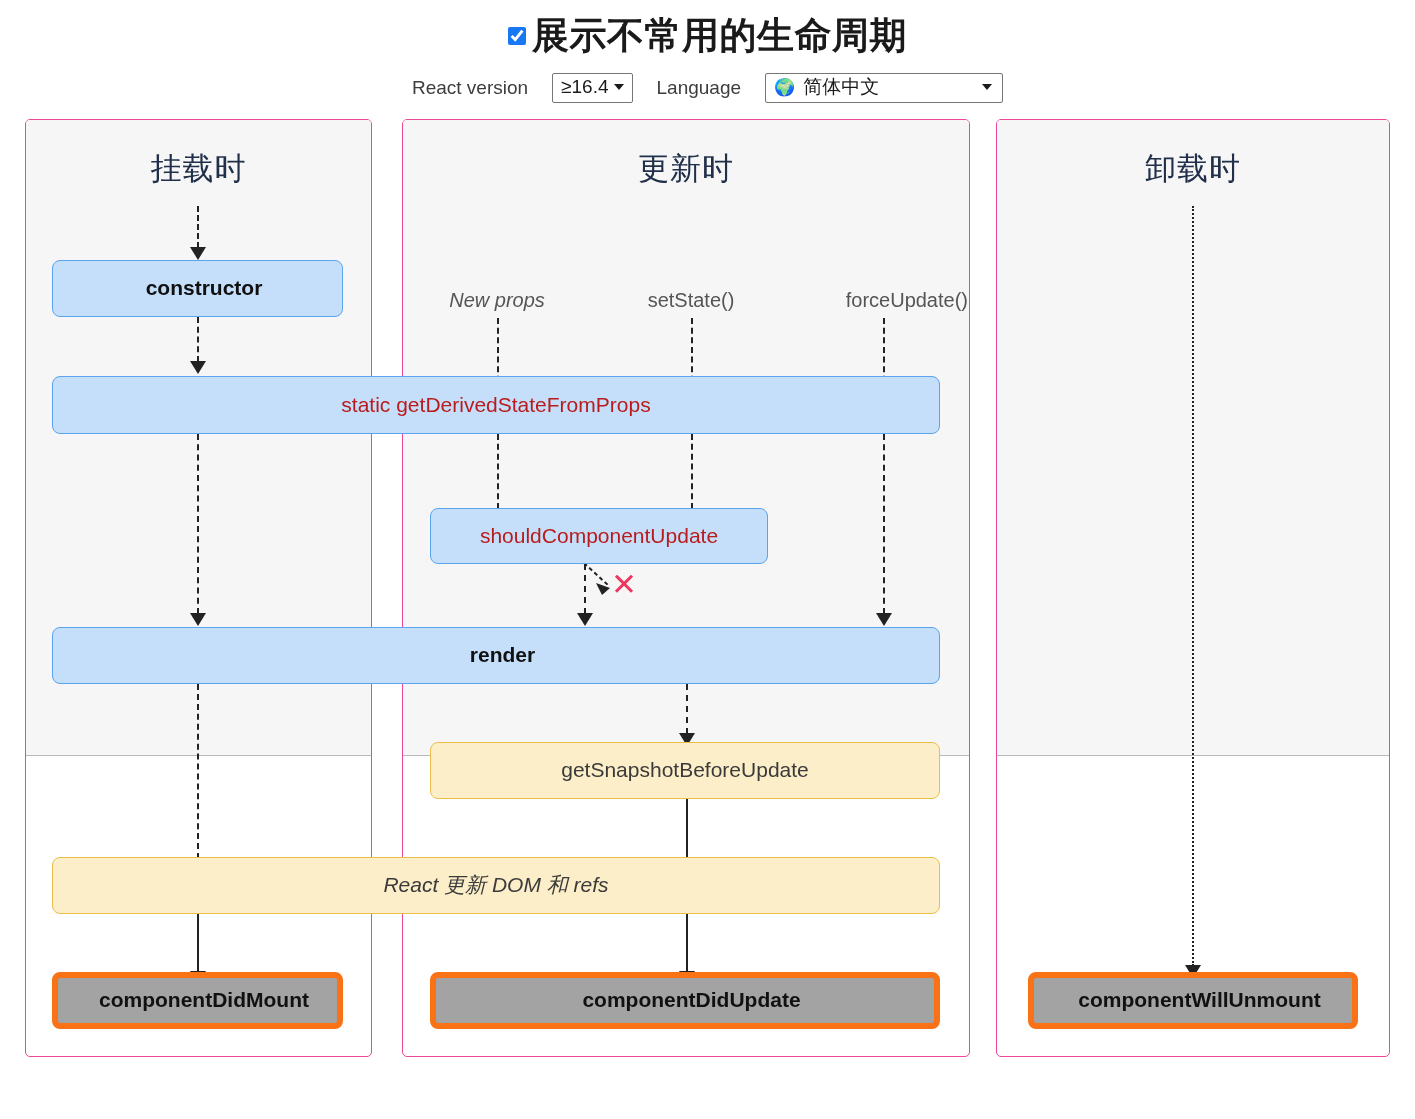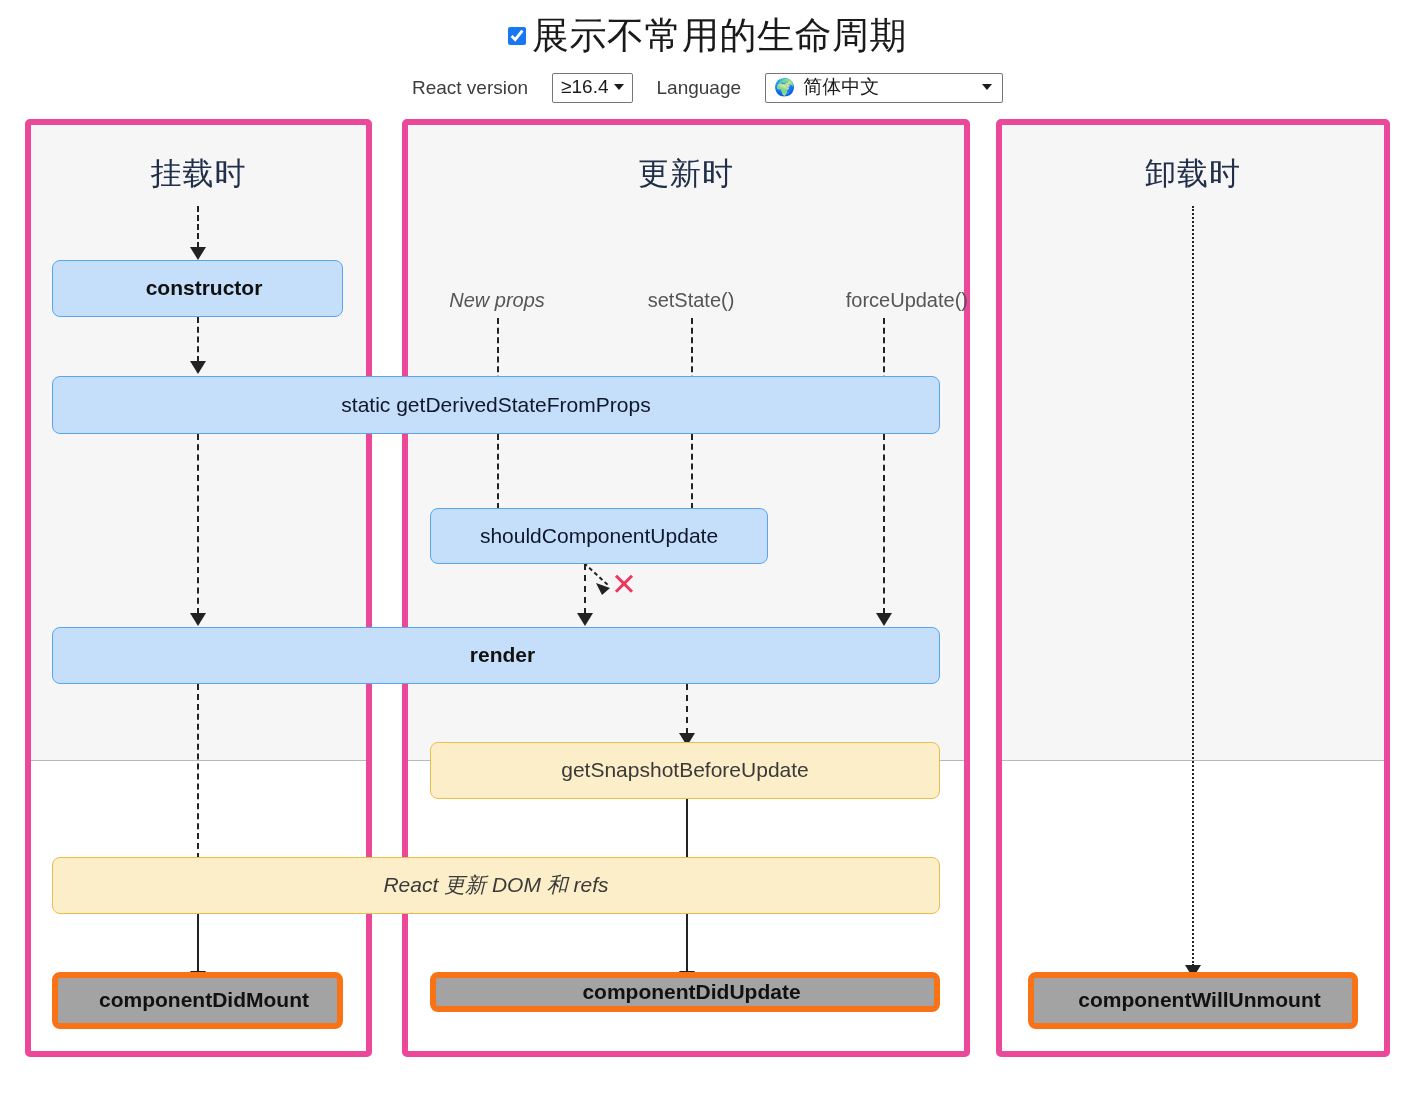--- a/index.html
+++ b/index.html
@@ -23,21 +23,21 @@
   }
   #title-checkbox {
     width: 18px; height: 18px;
     margin: 0;
     accent-color: #1877f2;
     cursor: pointer;
     flex: none;
   }
   #title-text {
     font-size: 37px;
-    font-weight: 400;
+    font-weight: 700;
     color: #1a1a1a;
     line-height: 1.1;
     letter-spacing: .5px;
   }
 
   #controls-row {
     display: flex;
     align-items: center;
     justify-content: center;
     gap: 24px;
@@ -74,21 +74,21 @@
   
   #diagram {
     position: relative;
     width: 1415px;
     height: 960px;
     margin-top: 6px;
   }
 
   .panel {
     position: absolute;
-    border: 6px solid #ec4899;
+    border: 1px solid #ec4899;
     border-radius: 5px;
     background: #ffffff;
     overflow: hidden;
   }
   
   .panel .phase-top {
     position: absolute;
     left: 0; right: 0; top: 0;
     background: #f6f6f6;
     border-bottom: 1px solid #b9b9b9;
@@ -108,21 +108,21 @@
     position: absolute;
     display: flex;
     align-items: center;
     justify-content: center;
     border-radius: 8px;
     font-size: 21px;
     text-align: center;
     z-index: 6;
     padding: 0 10px;
   }
-  .node.blue   { background: #c5dffb; border: 1px solid #5ba4ef; color: #0f172a; }
+  .node.blue   { background: #c5dffb; border: 1px solid #5ba4ef; color: #b91c1c; }
   .node.yellow { background: #fceec9; border: 1px solid #edbd4b; color: #3a3a3a; }
   .node.green  { background: #a3a3a3; border: 6px solid #f97316; color: #1c1c1c; }
   .node.bold   { font-weight: 700; color: #111; padding-left: 23px; }
   .node.italic { font-style: italic; }
 
   
   .trigger {
     position: absolute;
     font-size: 20px;
     color: #555;
@@ -276,17 +276,17 @@
   <div class="node blue" style="left:430px; top:399px; width:338px; height:56px;">shouldComponentUpdate</div>
 
   <div class="node blue bold" style="left:52px; top:518px; width:888px; height:57px;">render</div>
 
   <div class="node yellow" style="left:430px; top:633px; width:510px; height:57px;">getSnapshotBeforeUpdate</div>
 
   <div class="node yellow italic" style="left:52px; top:748px; width:888px; height:57px;">React 更新 DOM 和 refs</div>
 
   <div class="node green bold" style="left:52px; top:863px; width:291px; height:57px;">componentDidMount</div>
 
-  <div class="node green bold" style="left:430px; top:863px; width:510px; height:40px;">componentDidUpdate</div>
+  <div class="node green bold" style="left:430px; top:863px; width:510px; height:57px;">componentDidUpdate</div>
 
   <div class="node green bold" style="left:1028px; top:863px; width:330px; height:57px;">componentWillUnmount</div>
 
 </div>
 
 </body></html>

